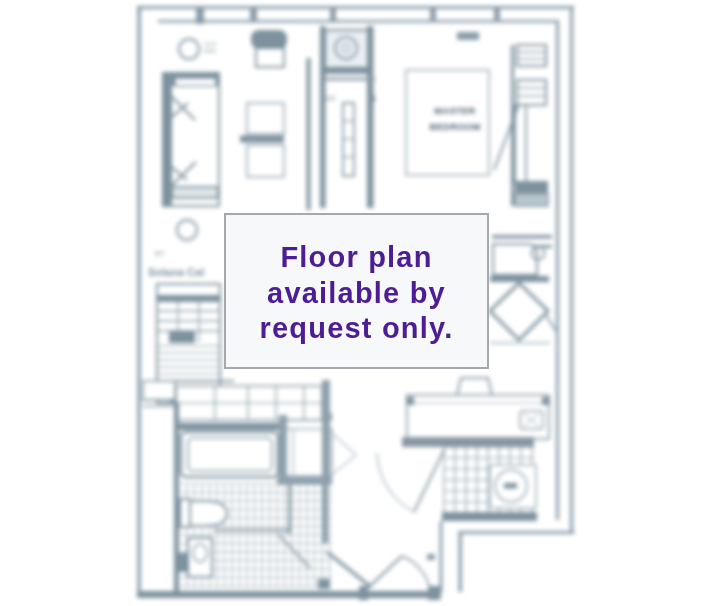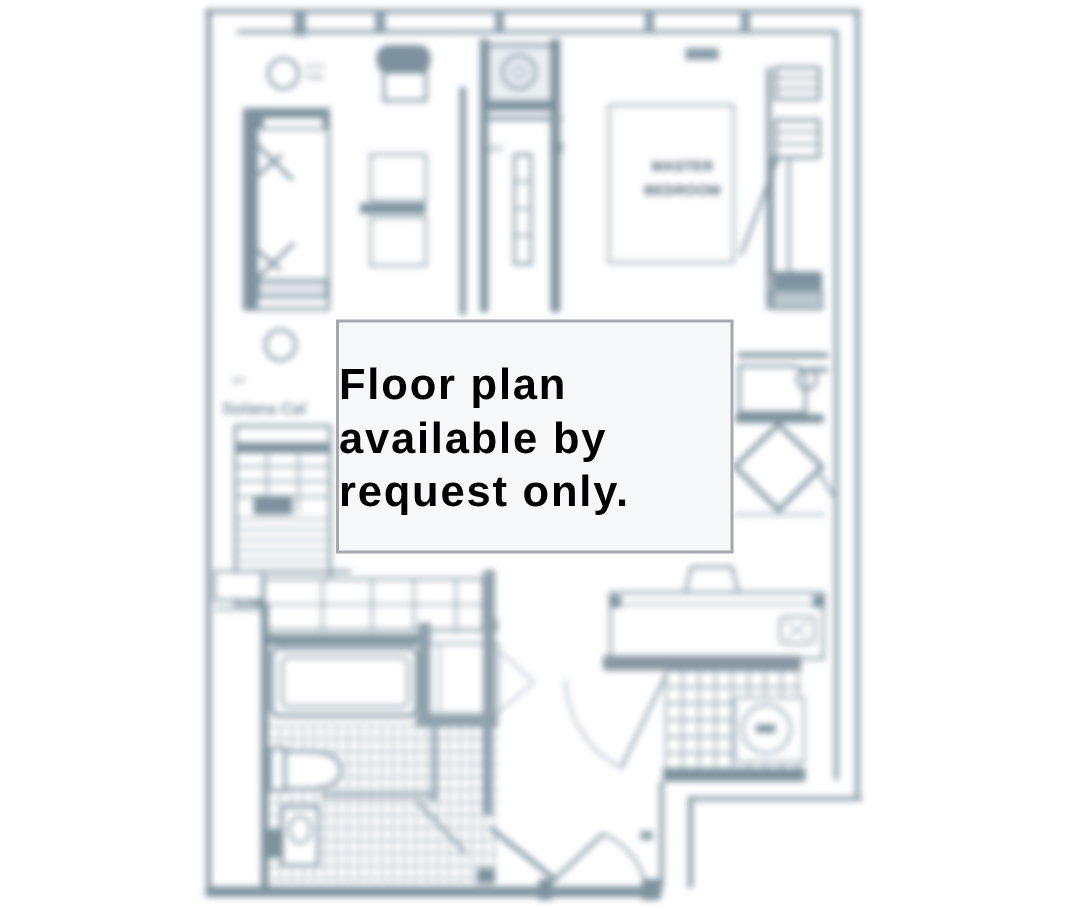--- a/index.html
+++ b/index.html
@@ -1,18 +1,18 @@
 <!DOCTYPE html>
 <html><head>
 <meta charset="utf-8">
 <style>
   html,body{margin:0;padding:0;background:#ffffff;}
   body{width:712px;height:606px;position:relative;overflow:hidden;font-family:"Liberation Sans", sans-serif;}
   .blurwrap{position:absolute;left:0;top:0;width:712px;height:606px;filter:blur(2.3px);}
-  .msg{position:absolute;left:224px;top:213px;width:261px;height:152px;background:#f7f8f9;border:2px solid #a5a9ad;color:#000000;font-weight:bold;font-size:29px;line-height:35.6px;letter-spacing:1.2px;}
+  .msg{position:absolute;left:224px;top:213px;width:261px;height:152px;background:#f7f8f9;border:2px solid #a5a9ad;color:#4c1d95;font-weight:bold;font-size:29px;line-height:35.6px;letter-spacing:1.2px;text-align:center;}
   .msg .inner{margin-top:25px;}
 </style>
 </head>
 <body>
 
 <div class="blurwrap">
 <svg width="712" height="606" viewBox="0 0 712 606">
 <g font-family="Liberation Sans, sans-serif">
 
 <g>

